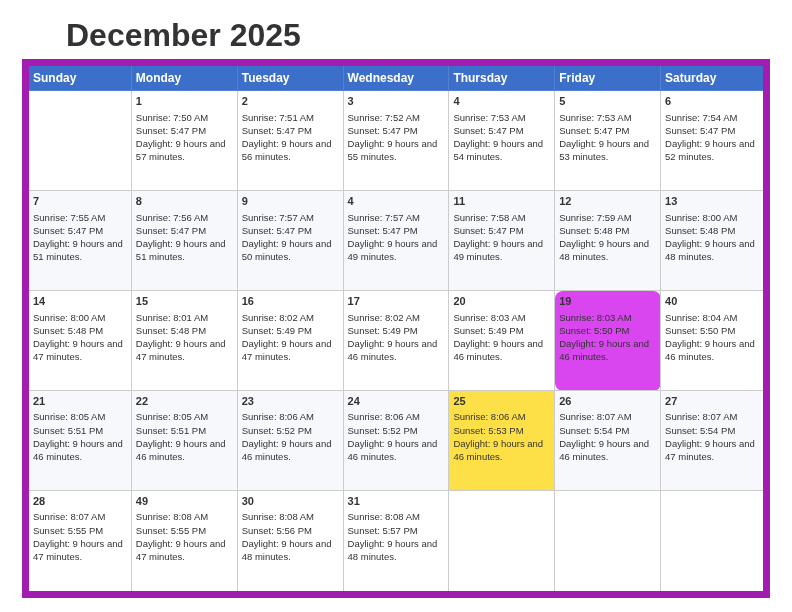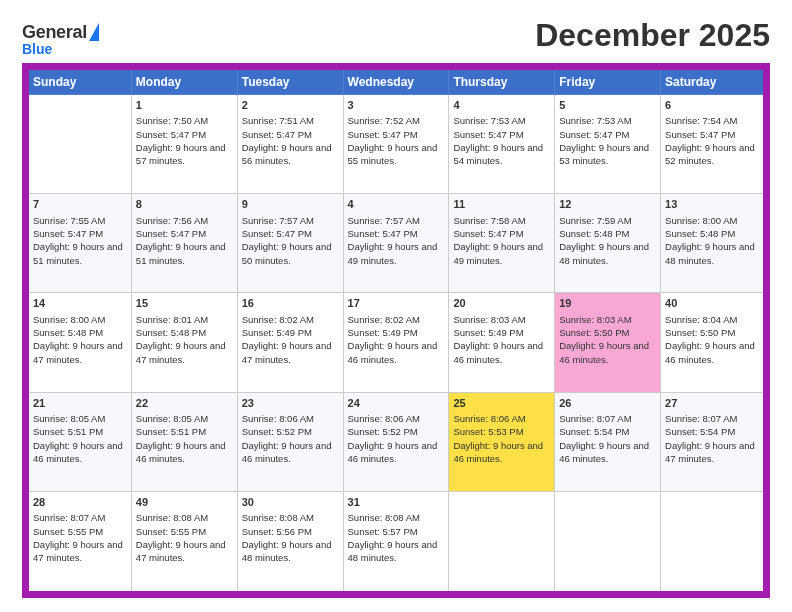--- a/index.html
+++ b/index.html
@@ -98,27 +98,20 @@
       font-weight: bold;
       display: block;
       margin-bottom: 1px;
     }
   </style>
 </head>
 <body>
 
 <div class="page">
   <div class="header">
-    <div class="logo">
-      <div class="logo-text">
-        <span class="logo-general">General</span>
-        <div class="logo-triangle"></div>
-      </div>
-      <span class="logo-blue-label">Blue</span>
-    </div>
     <div class="title-block">
       <div class="month-title">December 2025</div>
     </div>
   </div>
 
   <table class="calendar" id="cal-table">
     <thead>
       <tr id="header-row">
           <th>Sunday</th>
           <th>Monday</th>
@@ -147,21 +140,21 @@
           <td style="background: rgb(247, 248, 252);"><span class="day-num">11</span><span>Sunrise: 7:58 AM</span><br><span>Sunset: 5:47 PM</span><br><span>Daylight: 9 hours and 49 minutes.</span></td>
           <td style="background: rgb(247, 248, 252);"><span class="day-num">12</span><span>Sunrise: 7:59 AM</span><br><span>Sunset: 5:48 PM</span><br><span>Daylight: 9 hours and 48 minutes.</span></td>
           <td style="background: rgb(247, 248, 252);"><span class="day-num">13</span><span>Sunrise: 8:00 AM</span><br><span>Sunset: 5:48 PM</span><br><span>Daylight: 9 hours and 48 minutes.</span></td>
         </tr>
         <tr>
           <td style="background: rgb(255, 255, 255);"><span class="day-num">14</span><span>Sunrise: 8:00 AM</span><br><span>Sunset: 5:48 PM</span><br><span>Daylight: 9 hours and 47 minutes.</span></td>
           <td style="background: rgb(255, 255, 255);"><span class="day-num">15</span><span>Sunrise: 8:01 AM</span><br><span>Sunset: 5:48 PM</span><br><span>Daylight: 9 hours and 47 minutes.</span></td>
           <td style="background: rgb(255, 255, 255);"><span class="day-num">16</span><span>Sunrise: 8:02 AM</span><br><span>Sunset: 5:49 PM</span><br><span>Daylight: 9 hours and 47 minutes.</span></td>
           <td style="background: rgb(255, 255, 255);"><span class="day-num">17</span><span>Sunrise: 8:02 AM</span><br><span>Sunset: 5:49 PM</span><br><span>Daylight: 9 hours and 46 minutes.</span></td>
           <td style="background: rgb(255, 255, 255);"><span class="day-num">20</span><span>Sunrise: 8:03 AM</span><br><span>Sunset: 5:49 PM</span><br><span>Daylight: 9 hours and 46 minutes.</span></td>
-          <td style="background: #f9a8d4;"><span class="day-num">19</span><span>Sunrise: 8:03 AM</span><br><span>Sunset: 5:50 PM</span><br><span>Daylight: 9 hours and 46 minutes.</span></td>
+          <td style="background: #d946ef; border-radius: 8px;"><span class="day-num">19</span><span>Sunrise: 8:03 AM</span><br><span>Sunset: 5:50 PM</span><br><span>Daylight: 9 hours and 46 minutes.</span></td>
           <td style="background: rgb(255, 255, 255);"><span class="day-num">40</span><span>Sunrise: 8:04 AM</span><br><span>Sunset: 5:50 PM</span><br><span>Daylight: 9 hours and 46 minutes.</span></td>
         </tr>
         <tr>
           <td style="background: rgb(247, 248, 252);"><span class="day-num">21</span><span>Sunrise: 8:05 AM</span><br><span>Sunset: 5:51 PM</span><br><span>Daylight: 9 hours and 46 minutes.</span></td>
           <td style="background: rgb(247, 248, 252);"><span class="day-num">22</span><span>Sunrise: 8:05 AM</span><br><span>Sunset: 5:51 PM</span><br><span>Daylight: 9 hours and 46 minutes.</span></td>
           <td style="background: rgb(247, 248, 252);"><span class="day-num">23</span><span>Sunrise: 8:06 AM</span><br><span>Sunset: 5:52 PM</span><br><span>Daylight: 9 hours and 46 minutes.</span></td>
           <td style="background: rgb(247, 248, 252);"><span class="day-num">24</span><span>Sunrise: 8:06 AM</span><br><span>Sunset: 5:52 PM</span><br><span>Daylight: 9 hours and 46 minutes.</span></td>
           <td style="background: #fde047; margin-left: 26px;"><span class="day-num">25</span><span>Sunrise: 8:06 AM</span><br><span>Sunset: 5:53 PM</span><br><span>Daylight: 9 hours and 46 minutes.</span></td>
           <td style="background: rgb(247, 248, 252);"><span class="day-num">26</span><span>Sunrise: 8:07 AM</span><br><span>Sunset: 5:54 PM</span><br><span>Daylight: 9 hours and 46 minutes.</span></td>
           <td style="background: rgb(247, 248, 252);"><span class="day-num">27</span><span>Sunrise: 8:07 AM</span><br><span>Sunset: 5:54 PM</span><br><span>Daylight: 9 hours and 47 minutes.</span></td>

